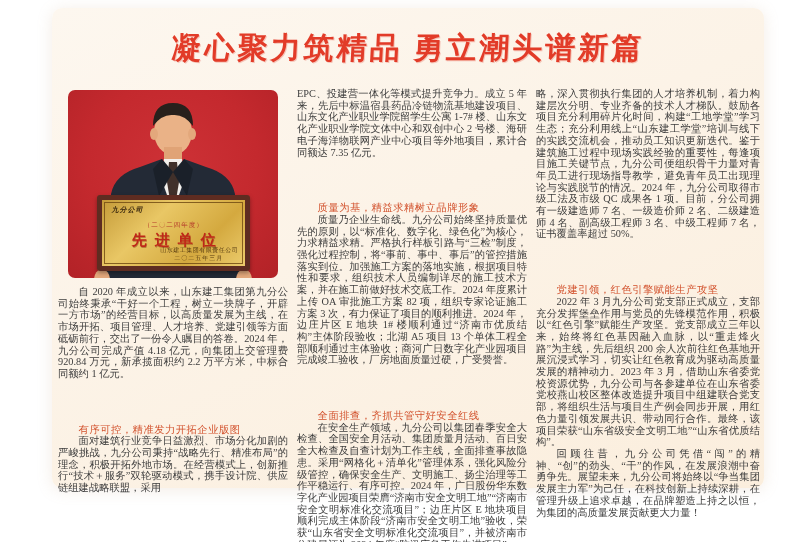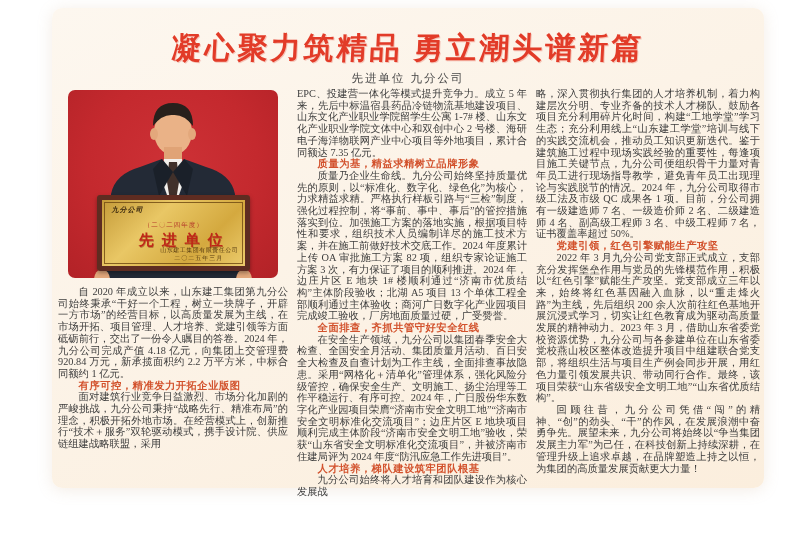--- a/index.html
+++ b/index.html
@@ -25,21 +25,21 @@
   }
   .col{position:absolute;top:80px;}
   .col1{left:6px;width:230px;}
   .col2{left:245px;width:230px;}
   .col3{left:484px;width:224px;}
   .para,.heading{
     margin:0;font-size:10.3px;line-height:11.7px;color:#3c3c3c;
     text-align:justify;text-justify:inter-ideograph;text-indent:2em;
   }
   .no-indent{text-indent:0;}
-  .heading{color:#d2512c;font-weight:bold;letter-spacing:0.5px;}
+  .heading{color:#d2512c;font-weight:normal;letter-spacing:0.5px;margin-top:44px;}
   .byline{
     margin:16px 4px 0 0;font-size:10.5px;color:#3c3c3c;text-align:right;
   }
   
   .photo{
     position:relative;width:210px;height:188px;margin:2px 0 8px 10px;
     background:radial-gradient(circle at 50% 40%, #cd3136 0%, #c4292e 55%, #b22227 100%);
     border-radius:7px;overflow:hidden;
   }
   .photo svg{position:absolute;left:0;top:0;}
@@ -57,36 +57,35 @@
     position:absolute;left:9px;top:5px;font-size:7px;color:#3c2a10;
     letter-spacing:1px;font-style:italic;font-weight:bold;
   }
   .pl-year{
     position:absolute;left:0;top:21px;width:100%;text-align:center;
     font-size:6.5px;color:#b5392a;letter-spacing:1px;
   }
   .pl-award{
     position:absolute;left:0;top:31px;width:100%;text-align:center;
     font-size:15px;font-weight:bold;color:#bf2718;letter-spacing:8px;
-    text-indent:8px;text-shadow:0.5px 0.5px 0 rgba(120,30,10,0.4);padding-left:7px;
+    text-indent:8px;text-shadow:0.5px 0.5px 0 rgba(120,30,10,0.4);
   }
   .pl-issuer{
     position:absolute;right:7px;bottom:11px;font-size:6px;color:#54380f;letter-spacing:0.5px;
   }
   .pl-date{
     position:absolute;right:22px;bottom:3px;font-size:6px;color:#54380f;letter-spacing:1px;
   }
 </style>
 </head>
 <body>
 
 <div class="page">
 
   <h1 class="title">凝心聚力筑精品  勇立潮头谱新篇</h1>
-  <div class="subtitle">先进单位 九分公司</div>
 
   <div class="col col1">
     <div class="photo">
       <svg width="210" height="212" viewBox="0 0 210 212">
         <ellipse cx="105" cy="42" rx="19" ry="23" fill="#eab287"></ellipse>
         <ellipse cx="86" cy="44" rx="4" ry="6" fill="#e3a87c"></ellipse>
         <ellipse cx="124" cy="44" rx="4" ry="6" fill="#e3a87c"></ellipse>
         <path d="M85,36 Q85,13 105,13 Q125,13 125,36 Q116,24 105,25 Q94,24 85,36 Z" fill="#28201c"></path>
         <rect x="96" y="57" width="18" height="16" fill="#e0a376"></rect>
         <path d="M36,212 L43,104 Q47,84 72,77 L94,69 Q96,80 105,82 Q114,80 116,69 L138,77 Q163,84 167,104 L174,212 Z" fill="#232a36"></path>

